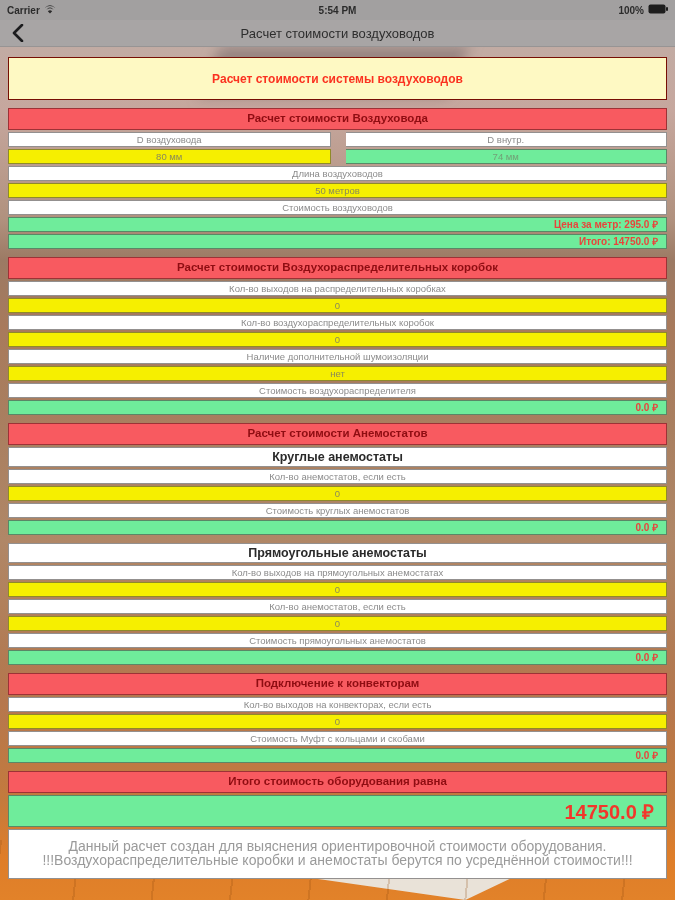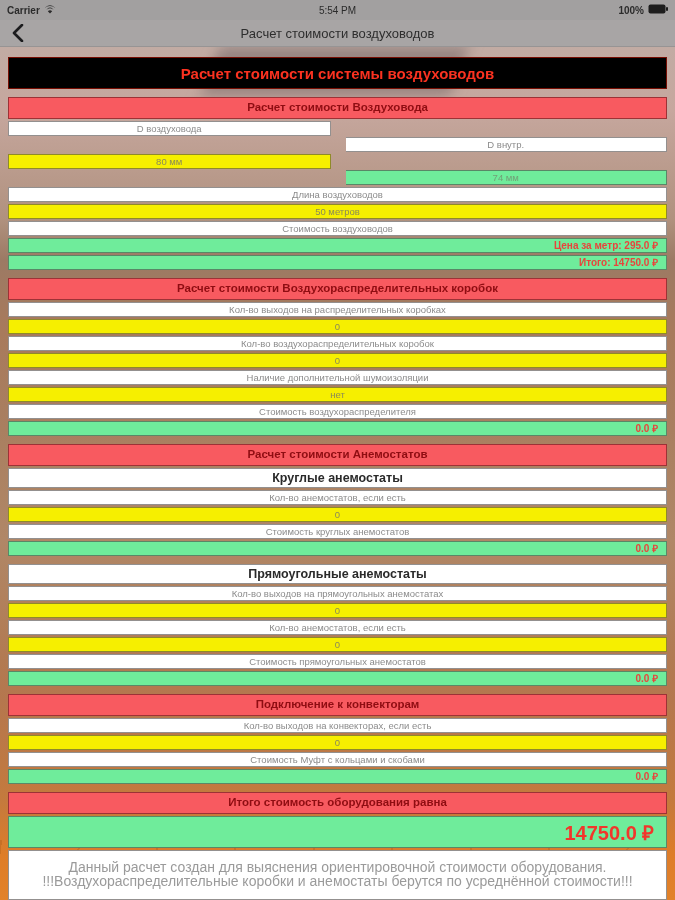--- a/index.html
+++ b/index.html
@@ -33,21 +33,21 @@
     background:repeating-linear-gradient(96deg,
       rgba(140,70,10,.22) 0 2px, rgba(255,255,255,0) 2px 78px);
   }
   
   .statusbar{
     position:relative; height:20px; background:#a2a0a0;
     display:flex; align-items:center; justify-content:space-between;
     padding:0 7px; font-size:10px; color:#2b2b2b; font-weight:bold;
   }
   .sb-left,.sb-right{ display:flex; align-items:center; gap:4px; }
-  .sb-center{ position:absolute; left:0; right:0; text-align:center; font-weight:normal; }
+  .sb-center{ position:absolute; left:0; right:0; text-align:center; font-weight:bold; }
   .navbar{
     position:relative; height:27px; background:#a8a5a5;
     display:flex; align-items:center; justify-content:center;
     border-bottom:1px solid #979494;
   }
   .nav-title{ font-size:13px; color:#2e2e2e; }
   .back-btn{
     position:absolute; left:12px; top:0; bottom:0;
     display:flex; align-items:center; cursor:pointer;
   }
@@ -55,41 +55,41 @@
   
   .content{ position:relative; padding:10px 8px 0 8px; }
   .card{ margin-bottom:8px;border-radius:10px; }
   .bar{
     height:15px; margin-bottom:2px;
     border:1px solid rgba(75,70,68,.6);
     display:flex; align-items:center; justify-content:center;
     font-size:9.5px; line-height:1;
   }
   .banner{
-    height:32px; margin-bottom:8px;
-    background:#000000; border:1px solid #770e03;
-    color:#fb3220; font-weight:bold; font-size:15px;
+    height:43px; margin-bottom:8px;
+    background:#fef9c3; border:1px solid #770e03;
+    color:#fb3220; font-weight:bold; font-size:12px;
     display:flex; align-items:center; justify-content:center;
   }
   .hdr{
     height:22px; background:#f85a60; border-color:#9d3236;
     color:#8f0d12; font-weight:bold; font-size:11.5px;
   }
   .subtitle{
     height:20px; background:#ffffff; color:#2a2a2a;
     font-weight:bold; font-size:12.5px;
   }
   .white{ background:#ffffff; color:#8b8b8b; }
   .yellow{ background:#f6ef00; color:#8a8a58; }
   .green{ background:#6fec9b; color:#72a077; }
   .green.rval{ justify-content:flex-end; padding-right:8px; }
   .green.rval span{ color:#e8443c; font-weight:bold; font-size:10px; }
   .split{ display:flex; gap:15px; margin-bottom:2px; }
   .split .bar{ flex:1; margin-bottom:0; }
-  .split .bar + .bar{ border-left:none;margin-top:16px; }
+  .split .bar + .bar{ border-left:none; }
   .big-total{
     height:32px; background:#6fec9b; border:1px solid rgba(75,70,68,.6);
     margin-bottom:2px; display:flex; align-items:center; justify-content:flex-end;
     padding-right:12px;
   }
   .big-total span{ color:#f2362b; font-weight:bold; font-size:20px; }
   .note{
     background:#ffffff; border:1px solid rgba(75,70,68,.6);
     padding:9px 28px 11px 28px; text-align:center;
     font-size:14px; color:#9a9a9a; line-height:1;

